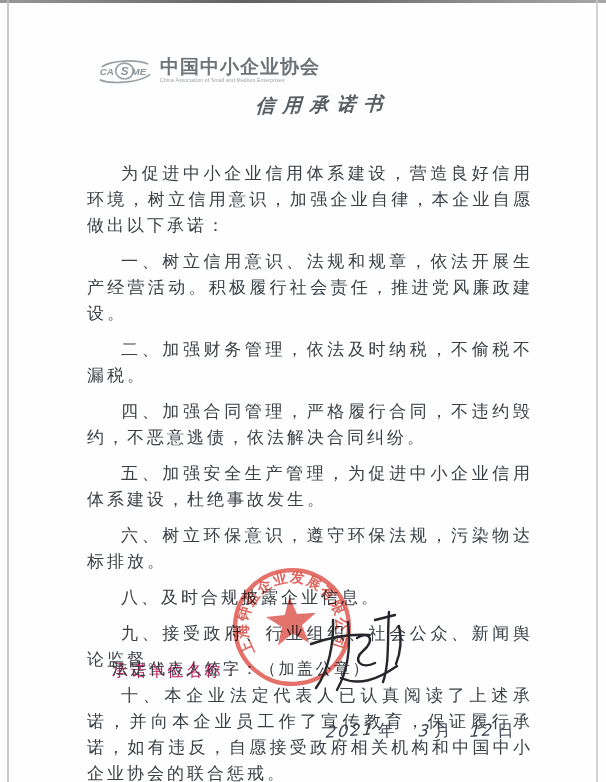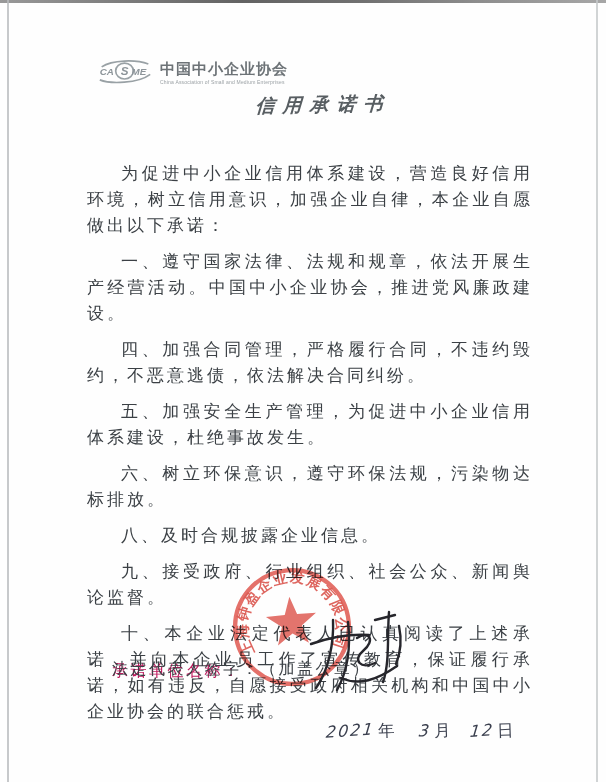--- a/index.html
+++ b/index.html
@@ -13,26 +13,26 @@
   
   .edge-top{
     position:absolute;top:0;left:0;width:606px;height:3px;
     background:linear-gradient(90deg,#777 0%,#555 18%,#2f2f2f 40%,#424242 60%,#6a6a6a 80%,#8a8a8a 100%);
     opacity:.75;
   }
   .edge-left{position:absolute;top:0;left:7px;width:2px;height:782px;background:#b9bcbe;opacity:.8;}
   .edge-right{position:absolute;top:0;left:596px;width:2px;height:782px;background:#c6c9cb;opacity:.8;}
 
   
-  .logo-row{position:absolute;left:97px;top:56px;display:flex;align-items:flex-end;gap:7px;}
+  .logo-row{position:absolute;left:97px;top:56px;display:flex;align-items:center;gap:7px;}
   .casme-mark{width:56px;height:27px;margin-top:2px;}
   .org-names{display:flex;flex-direction:column;}
   .org-cn{
     font-family:"Liberation Sans","DejaVu Sans",sans-serif;
-    font-weight:bold;font-size:15px;line-height:16px;
+    font-weight:bold;font-size:19px;line-height:16px;
     color:#6d7377;letter-spacing:1px;
   }
   .org-en{
     font-family:"Liberation Sans","DejaVu Sans",sans-serif;
     font-size:5px;color:#9aa0a4;letter-spacing:.2px;margin-top:2px;
   }
 
   .doc-title{
     position:absolute;left:248px;top:92px;width:150px;
     text-align:center;
@@ -108,21 +108,22 @@
     <div class="org-names">
       <div class="org-cn">中国中小企业协会</div>
       <div class="org-en">China Association of Small and Medium Enterprises</div>
     </div>
   </div>
 
   <div class="doc-title">信用承诺书</div>
 
   <div class="body-text">
     <p>为促进中小企业信用体系建设，营造良好信用环境，树立信用意识，加强企业自律，本企业自愿做出以下承诺：</p>
-    <p>一、遵守国家法律、法规和规章，依法开展生产经营活动。中国中小企业协会，推进党风廉政建设。</p>
+    <p>一、树立信用意识、法规和规章，依法开展生产经营活动。积极履行社会责任，推进党风廉政建设。</p>
+    <p>二、加强财务管理，依法及时纳税，不偷税不漏税。</p>
     <p>四、加强合同管理，严格履行合同，不违约毁约，不恶意逃债，依法解决合同纠纷。</p>
     <p>五、加强安全生产管理，为促进中小企业信用体系建设，杜绝事故发生。</p>
     <p>六、树立环保意识，遵守环保法规，污染物达标排放。</p>
     <p>八、及时合规披露企业信息。</p>
     <p>九、接受政府、行业组织、社会公众、新闻舆论监督。</p>
     <p>十、本企业法定代表人已认真阅读了上述承诺，并向本企业员工作了宣传教育，保证履行承诺，如有违反，自愿接受政府相关机构和中国中小企业协会的联合惩戒。</p>
   </div>
 
   <div class="unit-label">承诺单位名称：</div>
   <div class="rep-label">法定代表人签字：（加盖公章）</div>

